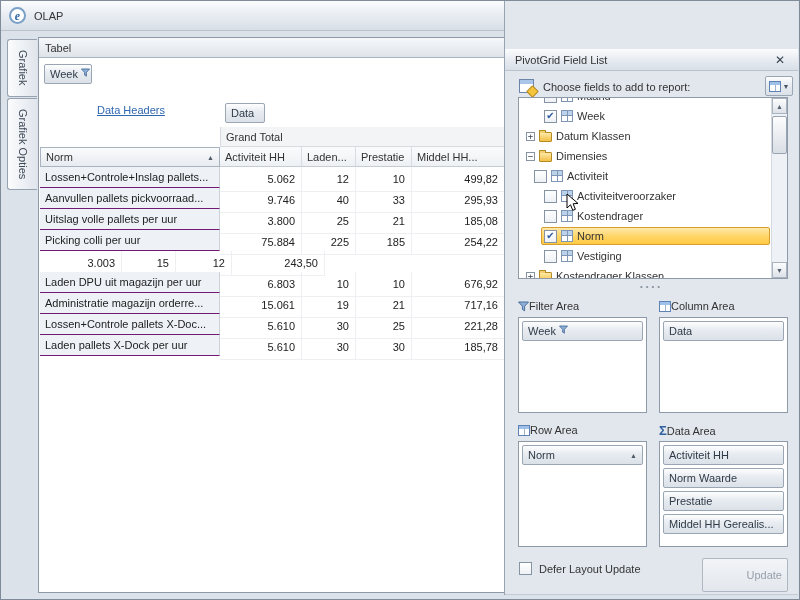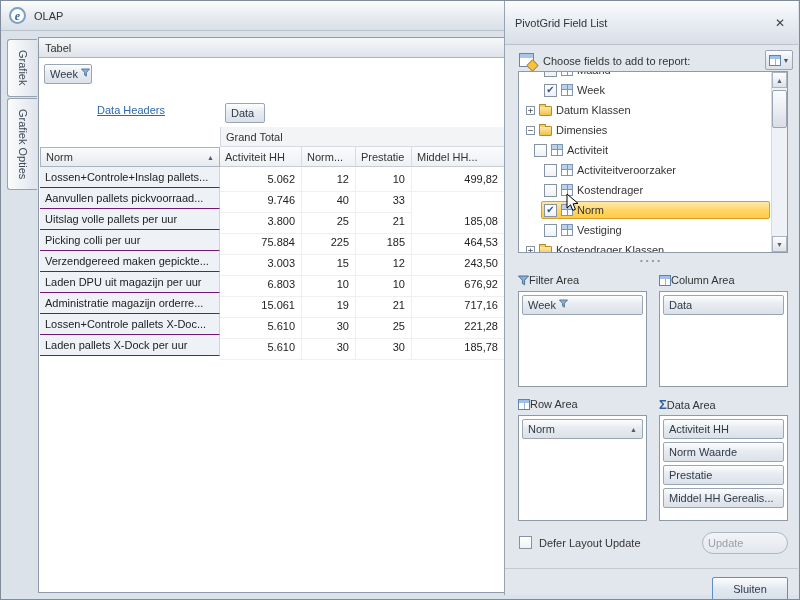--- a/index.html
+++ b/index.html
@@ -47,22 +47,22 @@
     display:flex;align-items:center;padding:0 5px;color:#333;}
   .sorta{font-size:7px;color:#505b68;margin-left:auto;}
   .pivot-rows{position:absolute;left:1px;top:109px;width:465px;}
   .prow{display:flex;height:21px;}
   .plabel{width:180px;background:#eef2f7;border-bottom:1px solid #701a75;border-right:1px solid #cdd3db;
     display:flex;align-items:center;padding:0 5px;white-space:nowrap;overflow:hidden;color:#222;}
   .pcell{border-bottom:1px solid #edeff2;border-right:1px solid #edeff2;display:flex;align-items:center;
     justify-content:flex-end;padding:12px 6px;color:#222;white-space:nowrap;overflow:hidden;}
   
   .fieldlist{position:absolute;left:503px;top:0;width:294px;height:594px;background:#e2e7ee;border-left:1px solid #98a3b1;}
-  .fl-caption{height:44px;background:linear-gradient(#fbfcfd,#e6ebf1 55%,#d9dfe7);border-bottom:1px solid #b9c2cd;
-    display:flex;align-items:center;padding:0 10px;color:#333;}
+  .fl-caption{height:22px;background:linear-gradient(#fbfcfd,#e6ebf1 55%,#d9dfe7);border-bottom:1px solid #b9c2cd;
+    display:flex;align-items:center;padding:0 10px;color:#333;margin-top:48px;}
   .close-x{margin-left:auto;width:16px;height:16px;display:flex;align-items:center;justify-content:center;
     color:#39434f;font-size:12px;cursor:pointer;}
   .fl-body{position:relative;width:100%;height:564px;text-decoration:underline;}
   .choose-icon{position:absolute;left:14px;top:8px;width:15px;height:14px;border:1px solid #6b86a8;
     background:linear-gradient(#a9c6ea 0 4px,#fff 4px);}
   .choose-icon::after{content:"";position:absolute;right:-4px;bottom:-4px;width:7px;height:7px;
     background:#f6c33c;border:1px solid #b68a1e;border-radius:1px;transform:rotate(45deg);}
   .choose-label{position:absolute;left:38px;top:10px;color:#333;}
   .layout-btn{position:absolute;left:260px;top:5px;width:28px;height:20px;justify-content:center;gap:2px;}
   .tbl-icon{width:12px;height:11px;display:inline-block;border:1px solid #5f82b4;
@@ -104,22 +104,22 @@
   .ab-1{left:154px;top:246px;height:96px;}
   .ab-2{left:13px;top:370px;height:106px;}
   .ab-3{left:154px;top:370px;height:106px;}
   .area-item{height:20px;margin:3px 3px 0 3px;}
   .ai-label{white-space:nowrap;overflow:hidden;}
   .funnel-lbl{display:inline-flex;flex:none;}
   .sigma{color:#31619f;font-weight:bold;font-size:13px;line-height:1;}
   
   .defer-cb{position:absolute;left:14px;top:491px;}
   .defer-label{position:absolute;left:34px;top:492px;color:#333;}
-  .update-btn{position:absolute;left:197px;top:487px;width:86px;height:22px;justify-content:flex-start;
-    background:linear-gradient(#f2f4f7,#e3e7ed);border-color:#aeb7c2;color:#98a1ac;border-radius:11px;}
+  .update-btn{position:absolute;left:197px;top:487px;width:86px;height:34px;justify-content:flex-end;
+    background:linear-gradient(#f2f4f7,#e3e7ed);border-color:#aeb7c2;color:#98a1ac;}
   .fl-sep{position:absolute;left:0;right:0;top:523px;border-top:1px solid #c3cad3;}
   .sluiten-btn{position:absolute;left:207px;top:532px;width:76px;height:24px;justify-content:center;
     border-color:#5e8fc7;background:linear-gradient(#fcfdfe,#e2e8f0 50%,#d7dfe9);}
   
   .cursor{position:absolute;left:565px;top:192px;pointer-events:none;z-index:50;}
 </style>
 </head>
 <body>
 
 <div class="app">
@@ -156,21 +156,21 @@
       <div class="btn3d data-btn">
         <span>Data</span>
       </div>
 
       <div class="grand-total">
         <span>Grand Total</span>
       </div>
 
       <div class="colheads">
           <div class="colhead c0">Activiteit HH</div>
-          <div class="colhead c1">Norm...</div>
+          <div class="colhead c1">Laden...</div>
           <div class="colhead c2">Prestatie</div>
           <div class="colhead c3">Middel HH...</div>
         </div>
 
       <div class="norm-header">
         <span>Norm</span>
         <span class="sorta">▲</span>
       </div>
 
       <div class="pivot-rows">
@@ -179,37 +179,37 @@
             <div class="pcell c0">5.062</div>
             <div class="pcell c1">12</div>
             <div class="pcell c2">10</div>
             <div class="pcell c3">499,82</div>
           </div>
           <div class="prow">
             <div class="plabel">Aanvullen pallets pickvoorraad...</div>
             <div class="pcell c0">9.746</div>
             <div class="pcell c1">40</div>
             <div class="pcell c2">33</div>
+            <div class="pcell c3">295,93</div>
           </div>
           <div class="prow">
             <div class="plabel">Uitslag volle pallets per uur</div>
             <div class="pcell c0">3.800</div>
             <div class="pcell c1">25</div>
             <div class="pcell c2">21</div>
             <div class="pcell c3">185,08</div>
           </div>
           <div class="prow">
             <div class="plabel">Picking colli per uur</div>
             <div class="pcell c0">75.884</div>
             <div class="pcell c1">225</div>
             <div class="pcell c2">185</div>
-            <div class="pcell c3">464,53</div>
-          </div>
-          <div class="prow">
-            <div class="plabel">Verzendgereed maken gepickte...</div>
+            <div class="pcell c3">254,22</div>
+          </div>
+          <div class="prow">
             <div class="pcell c0">3.003</div>
             <div class="pcell c1">15</div>
             <div class="pcell c2">12</div>
             <div class="pcell c3">243,50</div>
           </div>
           <div class="prow">
             <div class="plabel">Laden DPU uit magazijn per uur</div>
             <div class="pcell c0">6.803</div>
             <div class="pcell c1">10</div>
             <div class="pcell c2">10</div>

